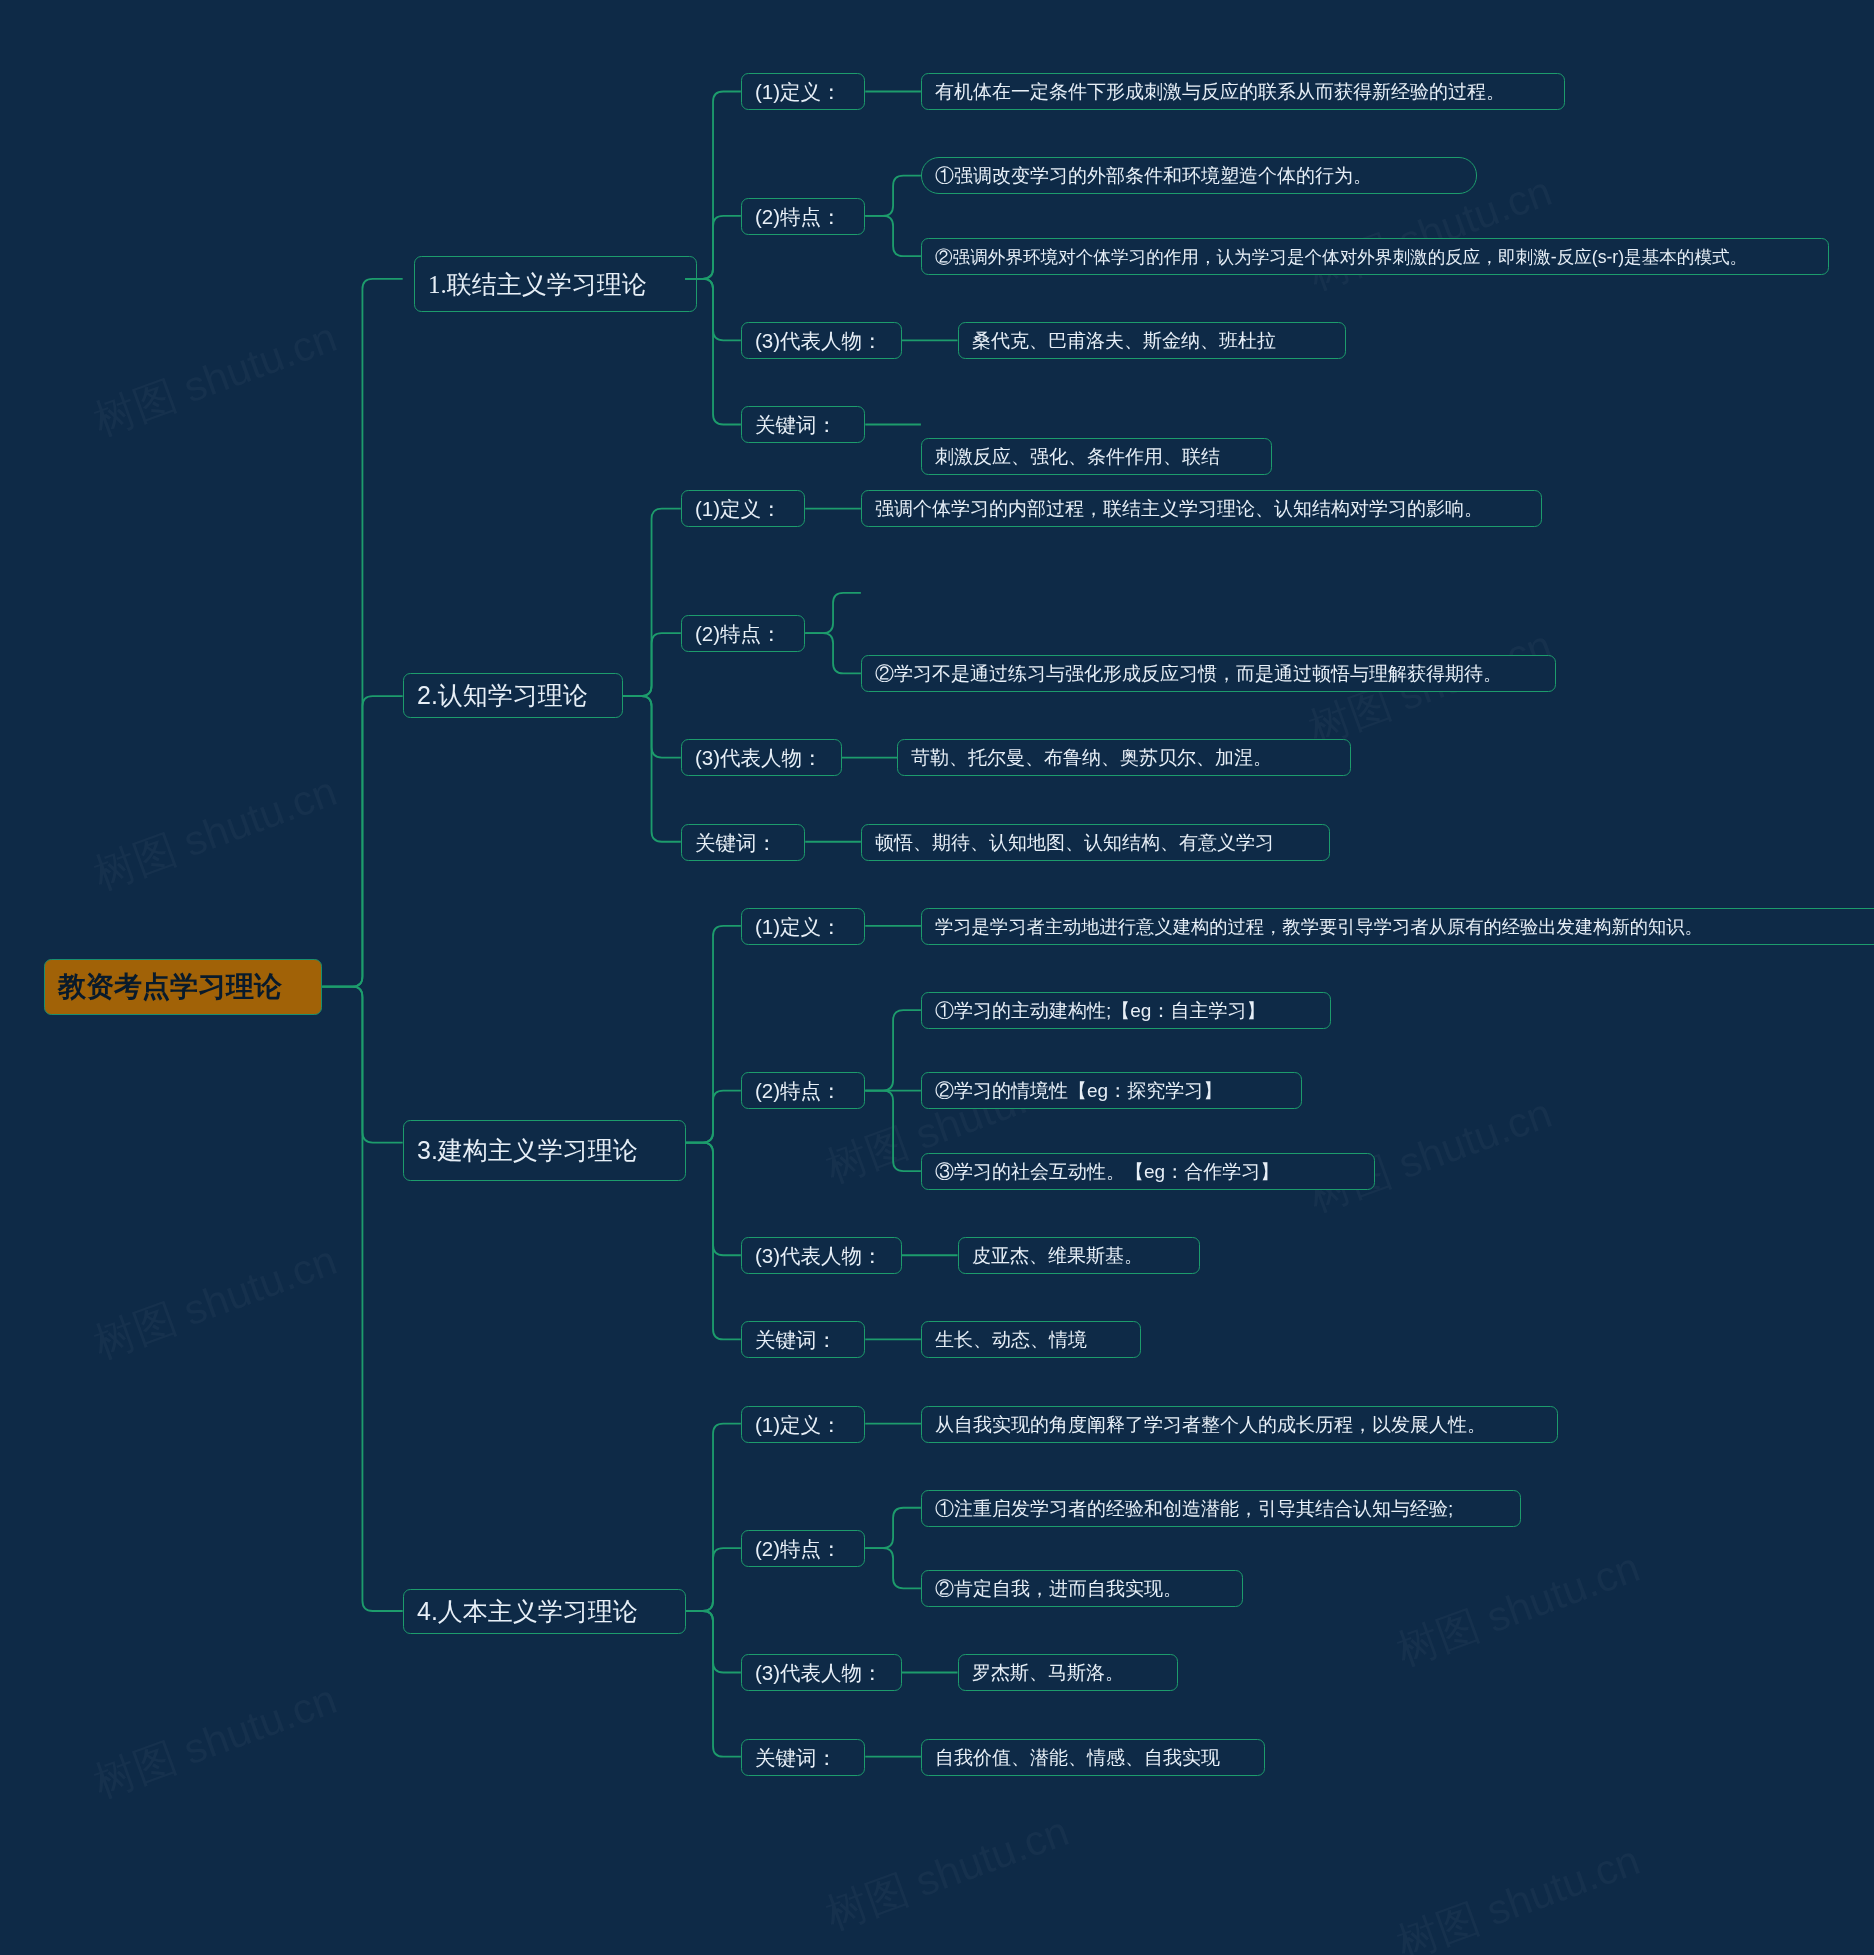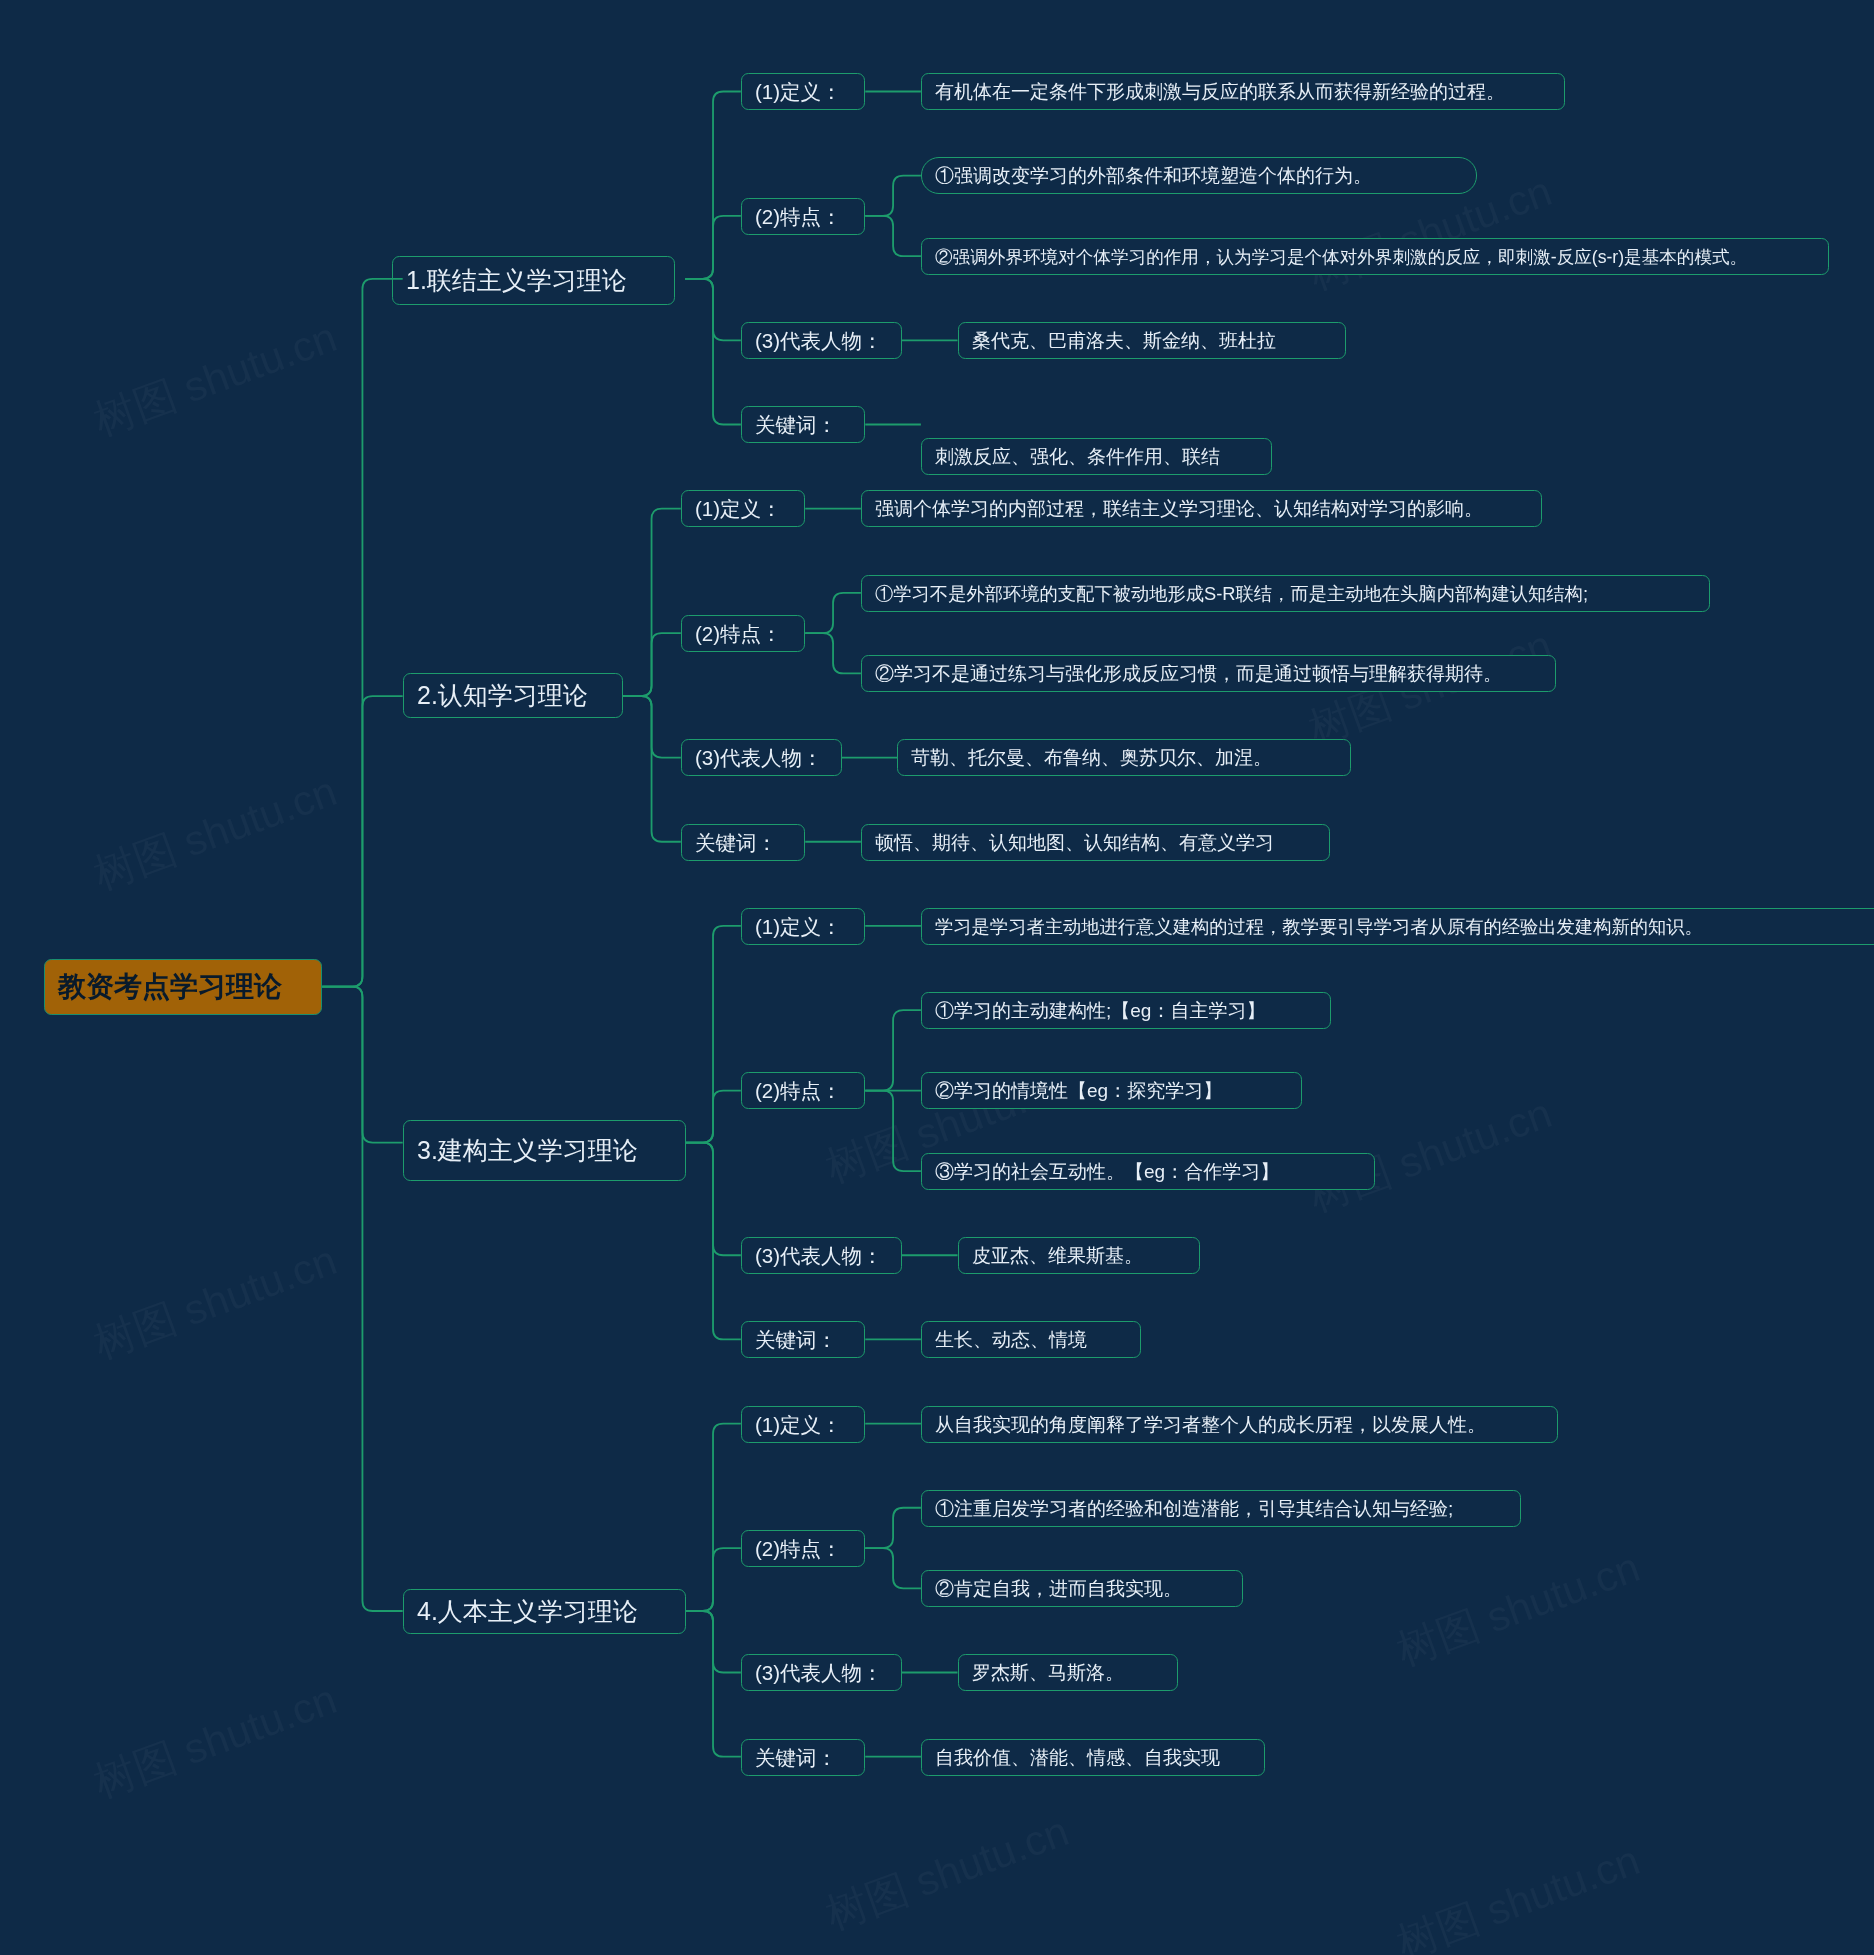--- a/index.html
+++ b/index.html
@@ -66,42 +66,41 @@
   <div class="wm" style="left:88px; top:1274px;">树图 shutu.cn</div>
   <div class="wm" style="left:820px; top:1098px;">树图 shutu.cn</div>
   <div class="wm" style="left:1303px; top:1127px;">树图 shutu.cn</div>
   <div class="wm" style="left:88px; top:1713px;">树图 shutu.cn</div>
   <div class="wm" style="left:820px; top:1845px;">树图 shutu.cn</div>
   <div class="wm" style="left:1391px; top:1581px;">树图 shutu.cn</div>
   <div class="wm" style="left:1391px; top:1874px;">树图 shutu.cn</div>
 
   <div id="root" class="node root" style="left:44px; top:959px; width:278px; height:56px; font-size:28px;">教资考点学习理论</div>
 
-  <div id="b1" class="node" style="left:392px; top:256px; width:283px; height:49px; font-size:25px;">1.联结主义学习理论</div>
+  <div id="b1" class="node" style="left:414px; top:256px; width:283px; height:56px; font-size:25px;font-family:Liberation Serif, serif;">1.联结主义学习理论</div>
 
   <div id="b1c0" class="node" style="left:741px; top:73px; width:124px; height:37px; font-size:20.5px;">(1)定义：</div>
   <div id="b1c0l0" class="node" style="left:921px; top:73px; width:644px; height:37px; font-size:19px;">有机体在一定条件下形成刺激与反应的联系从而获得新经验的过程。</div>
 
   <div id="b1c1" class="node" style="left:741px; top:198px; width:124px; height:37px; font-size:20.5px;">(2)特点：</div>
   <div id="b1c1l0" class="node" style="left:921px; top:157px; width:556px; height:37px; font-size:19px;border-radius:18px;">①强调改变学习的外部条件和环境塑造个体的行为。</div>
   <div id="b1c1l1" class="node" style="left:921px; top:238px; width:908px; height:37px; font-size:17.6px;">②强调外界环境对个体学习的作用，认为学习是个体对外界刺激的反应，即刺激-反应(s-r)是基本的模式。</div>
 
   <div id="b1c2" class="node" style="left:741px; top:322px; width:161px; height:37px; font-size:20.5px;">(3)代表人物：</div>
   <div id="b1c2l0" class="node" style="left:958px; top:322px; width:388px; height:37px; font-size:19px;">桑代克、巴甫洛夫、斯金纳、班杜拉</div>
 
   <div id="b1c3" class="node" style="left:741px; top:406px; width:124px; height:37px; font-size:20.5px;">关键词：</div>
   <div id="b1c3l0" class="node" style="left:921px; top:406px; width:351px; height:37px; font-size:19px;margin-top:32px;">刺激反应、强化、条件作用、联结</div>
 
   <div id="b2" class="node" style="left:403px; top:673px; width:220px; height:45px; font-size:25px;">2.认知学习理论</div>
 
   <div id="b2c0" class="node" style="left:681px; top:490px; width:124px; height:37px; font-size:20.5px;">(1)定义：</div>
   <div id="b2c0l0" class="node" style="left:861px; top:490px; width:681px; height:37px; font-size:19px;">强调个体学习的内部过程，联结主义学习理论、认知结构对学习的影响。</div>
 
   <div id="b2c1" class="node" style="left:681px; top:615px; width:124px; height:37px; font-size:20.5px;">(2)特点：</div>
-  <div id="b2c1l0" class="node" style="left:861px; top:575px; width:849px; height:37px; font-size:18.3px;">①学习不是外部环境的支配下被动地形成S-R联结，而是主动地在头脑内部构建认知结构;</div>
   <div id="b2c1l1" class="node" style="left:861px; top:655px; width:695px; height:37px; font-size:19px;">②学习不是通过练习与强化形成反应习惯，而是通过顿悟与理解获得期待。</div>
 
   <div id="b2c2" class="node" style="left:681px; top:739px; width:161px; height:37px; font-size:20.5px;">(3)代表人物：</div>
   <div id="b2c2l0" class="node" style="left:897px; top:739px; width:454px; height:37px; font-size:19px;">苛勒、托尔曼、布鲁纳、奥苏贝尔、加涅。</div>
 
   <div id="b2c3" class="node" style="left:681px; top:824px; width:124px; height:37px; font-size:20.5px;">关键词：</div>
   <div id="b2c3l0" class="node" style="left:861px; top:824px; width:469px; height:37px; font-size:19px;">顿悟、期待、认知地图、认知结构、有意义学习</div>
 
   <div id="b3" class="node" style="left:403px; top:1120px; width:283px; height:61px; font-size:25px;">3.建构主义学习理论</div>
 

